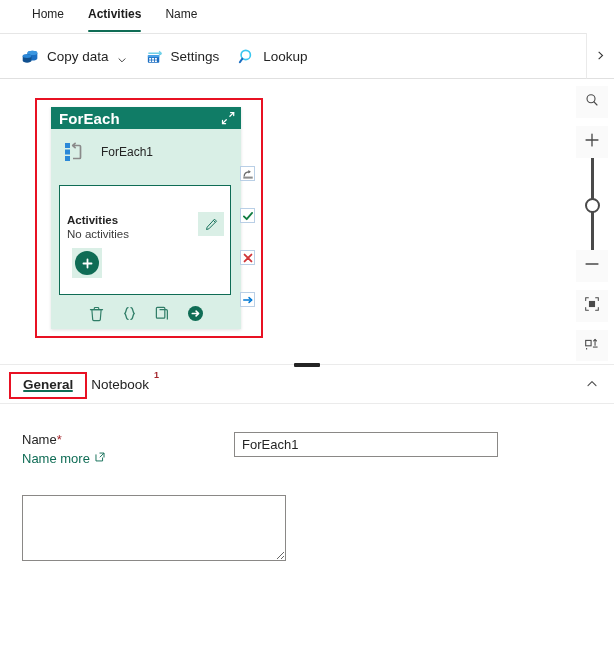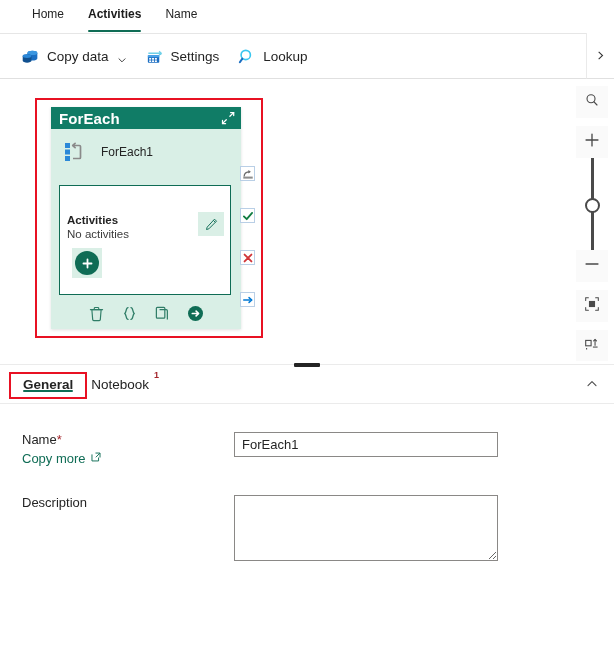--- a/index.html
+++ b/index.html
@@ -594,35 +594,32 @@
     </div>
 
     <div class="form">
 
       <div class="field-row">
         <div class="field-label-col">
           <div class="field-label">
             <span>Name</span><span class="req">*</span>
           </div>
           <div class="learn-more">
-            <span>Copy more</span>
+            <span>Name more</span>
             <span>
               <svg viewBox="0 0 14 14" width="12" height="12">
                 <path d="M2.3 4 V11.6 H10 V7.6" fill="none" stroke="#0f6c55" stroke-width="1.1"></path>
                 <path d="M6.4 2.4 H11.7 V7.6" fill="none" stroke="#0f6c55" stroke-width="1.1"></path>
                 <path d="M11.5 2.6 L6.8 7.3" stroke="#0f6c55" stroke-width="1.1"></path>
               </svg>
             </span>
           </div>
         </div>
         <input class="txt-input" type="text" value="ForEach1" style="">
       </div>
 
       <div class="field-row" style="margin-top:28px;">
-        <div class="field-label-col">
-          <div class="field-label">Description</div>
-        </div>
         <textarea class="txt-area" placeholder="" style=""></textarea>
       </div>
     </div>
   </div>
 
 </div>
 
 </body></html>

